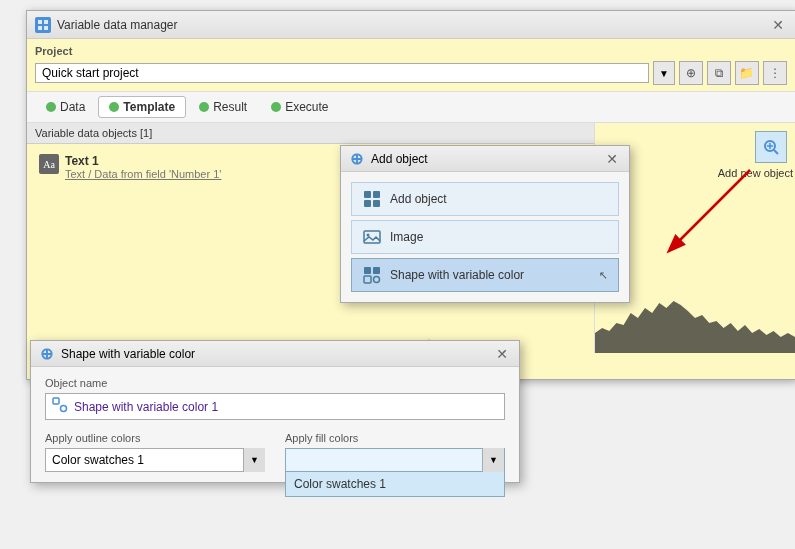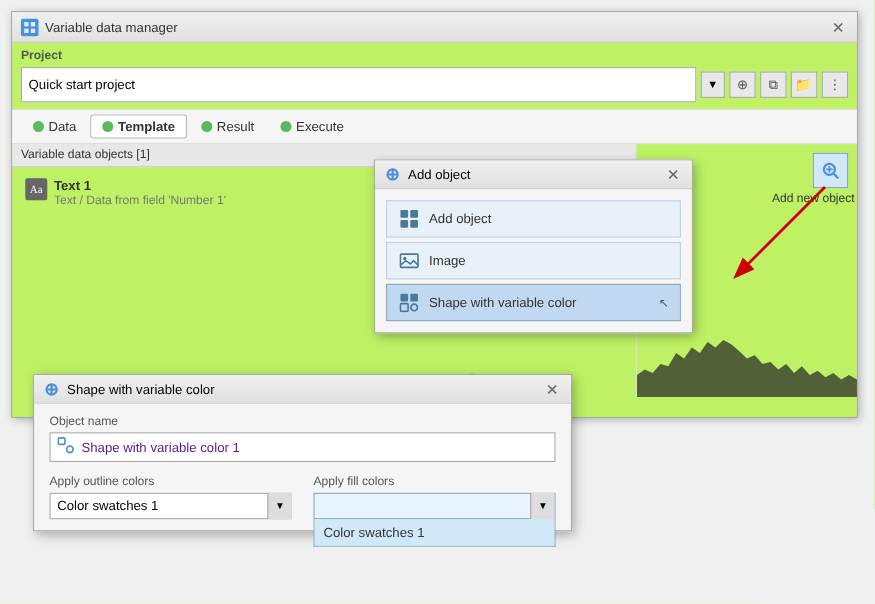--- a/index.html
+++ b/index.html
@@ -9,24 +9,24 @@
       background: #f0f0f0;
       width: 795px;
       height: 549px;
       overflow: hidden;
     }
 
     
     .main-window {
       position: absolute;
       top: 10px;
-      left: 10px;
+      left: 26px;
       width: 770px;
       height: 370px;
-      background: #bef264;
+      background: #fef9c3;
       border: 1px solid #aaa;
       box-shadow: 2px 2px 8px rgba(0,0,0,0.3);
     }
 
     .title-bar {
       background: linear-gradient(to bottom, #f0f0f0, #e0e0e0);
       border-bottom: 1px solid #ccc;
       height: 28px;
       display: flex;
       align-items: center;
@@ -81,21 +81,21 @@
     }
 
     .project-row {
       display: flex;
       align-items: center;
       gap: 4px;
     }
 
     .project-dropdown {
       flex: 1;
-      height: 32px;
+      height: 20px;
       border: 1px solid #aaa;
       background: white;
       padding: 0 6px;
       font-size: 12px;
       appearance: none;
       cursor: pointer;
     }
 
     .dropdown-arrow {
       width: 22px;
@@ -197,21 +197,21 @@
       display: flex;
       align-items: center;
       justify-content: center;
       font-size: 10px;
       font-family: serif;
       border-radius: 2px;
       flex-shrink: 0;
     }
 
     .var-info .var-name { font-size: 12px; font-weight: bold; color: #333; }
-    .var-info .var-desc { font-size: 11px; color: #777; }
+    .var-info .var-desc { font-size: 11px; color: #777; text-decoration: underline; }
 
     .right-panel {
       width: 200px;
       display: flex;
       align-items: flex-start;
       justify-content: flex-end;
       padding: 8px;
       position: relative;
     }
 

